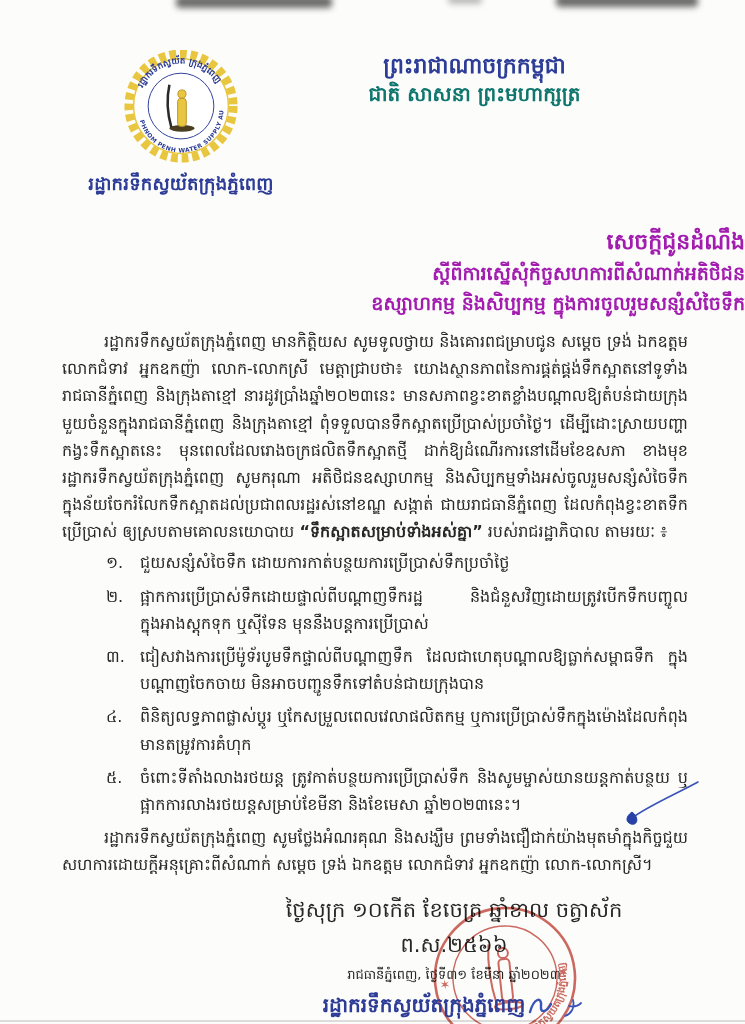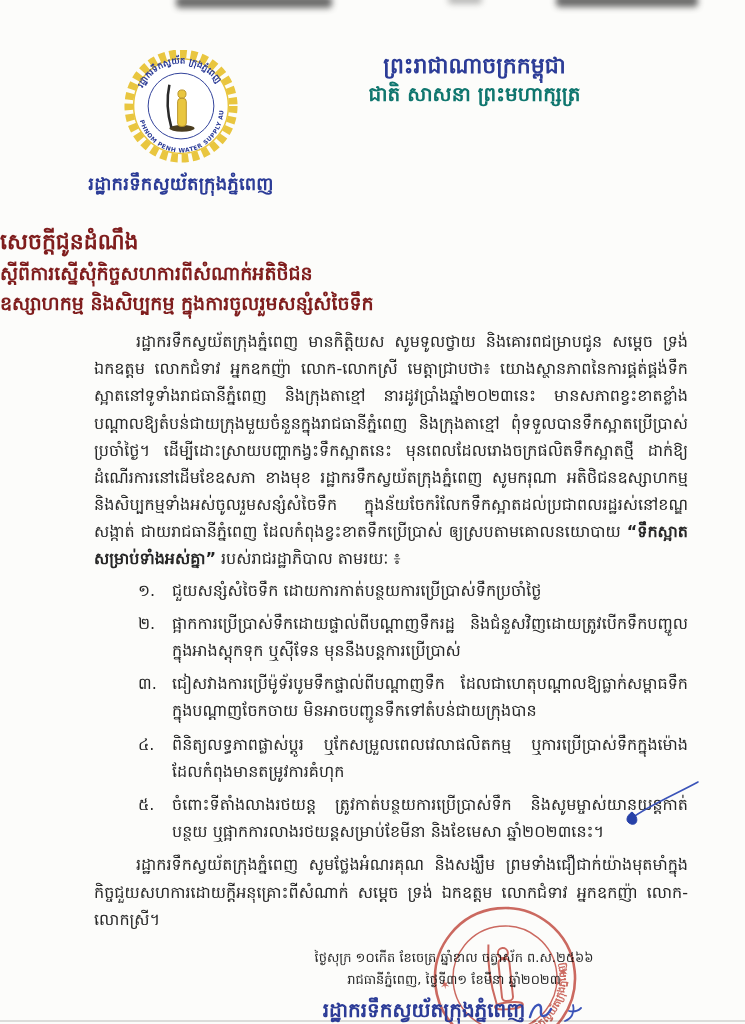--- a/index.html
+++ b/index.html
@@ -26,38 +26,38 @@
   .authority-under-logo{
     margin-top:6px;
     font-size:18px;font-weight:bold;color:#2c3c97;
     letter-spacing:.2px;white-space:nowrap;
   }
   .kingdom{flex:1;text-align:center;padding-top:2px;padding-right:60px;}
   .kingdom-l1{font-size:22px;font-weight:bold;color:#2c3c97;line-height:1.25;}
   .kingdom-l2{font-size:20px;font-weight:bold;color:#0f766e;line-height:1.4;}
 
   
-  .title-block{text-align:left;margin-top:26px;line-height:1.55;color:#7f1d1d;}
+  .title-block{text-align:right;margin-top:26px;line-height:1.55;color:#a21caf;}
   .title-main{font-size:22px;font-weight:bold;}
   .title-sub{font-size:19px;font-weight:bold;}
 
   
-  .content{padding:10px 57px 0 94px;font-size:16px;line-height:1.7;text-align:justify;}
+  .content{padding:10px 57px 0 62px;font-size:16px;line-height:1.7;text-align:justify;}
   .par{margin:0 0 4px 0;text-indent:42px;}
   .policy-quote{font-weight:bold;}
   ol.request-list{list-style:none;margin:4px 0 0 0;padding:0 0 0 44px;}
   ol.request-list li{display:flex;margin:0 0 6px 0;}
   .li-num{flex:0 0 34px;text-align:left;}
   .li-text{flex:1;text-align:justify;}
 
   .closing{}
 
   
   .signoff{margin-top:10px;margin-right:24px;float:right;width:420px;text-align:center;position:relative;}
-  .signoff .lunar{font-size:13px;line-height:1.7;}
+  .signoff .lunar{font-size:21px;line-height:1.7;}
   .signoff .greg{font-size:13px;line-height:1.7;}
   .signoff .auth{font-size:20px;font-weight:bold;color:#2c3c97;margin-top:2px;position:relative;z-index:3;}
   .sig-squiggle{vertical-align:middle;margin-left:2px;}
 
   .ink-mark{position:absolute;pointer-events:none;}
 
   .stamp-wrap{
     position:absolute;left:430px;top:903px;width:150px;height:150px;
     z-index:2;opacity:.8;mix-blend-mode:multiply;transform:rotate(-6deg);
   }

